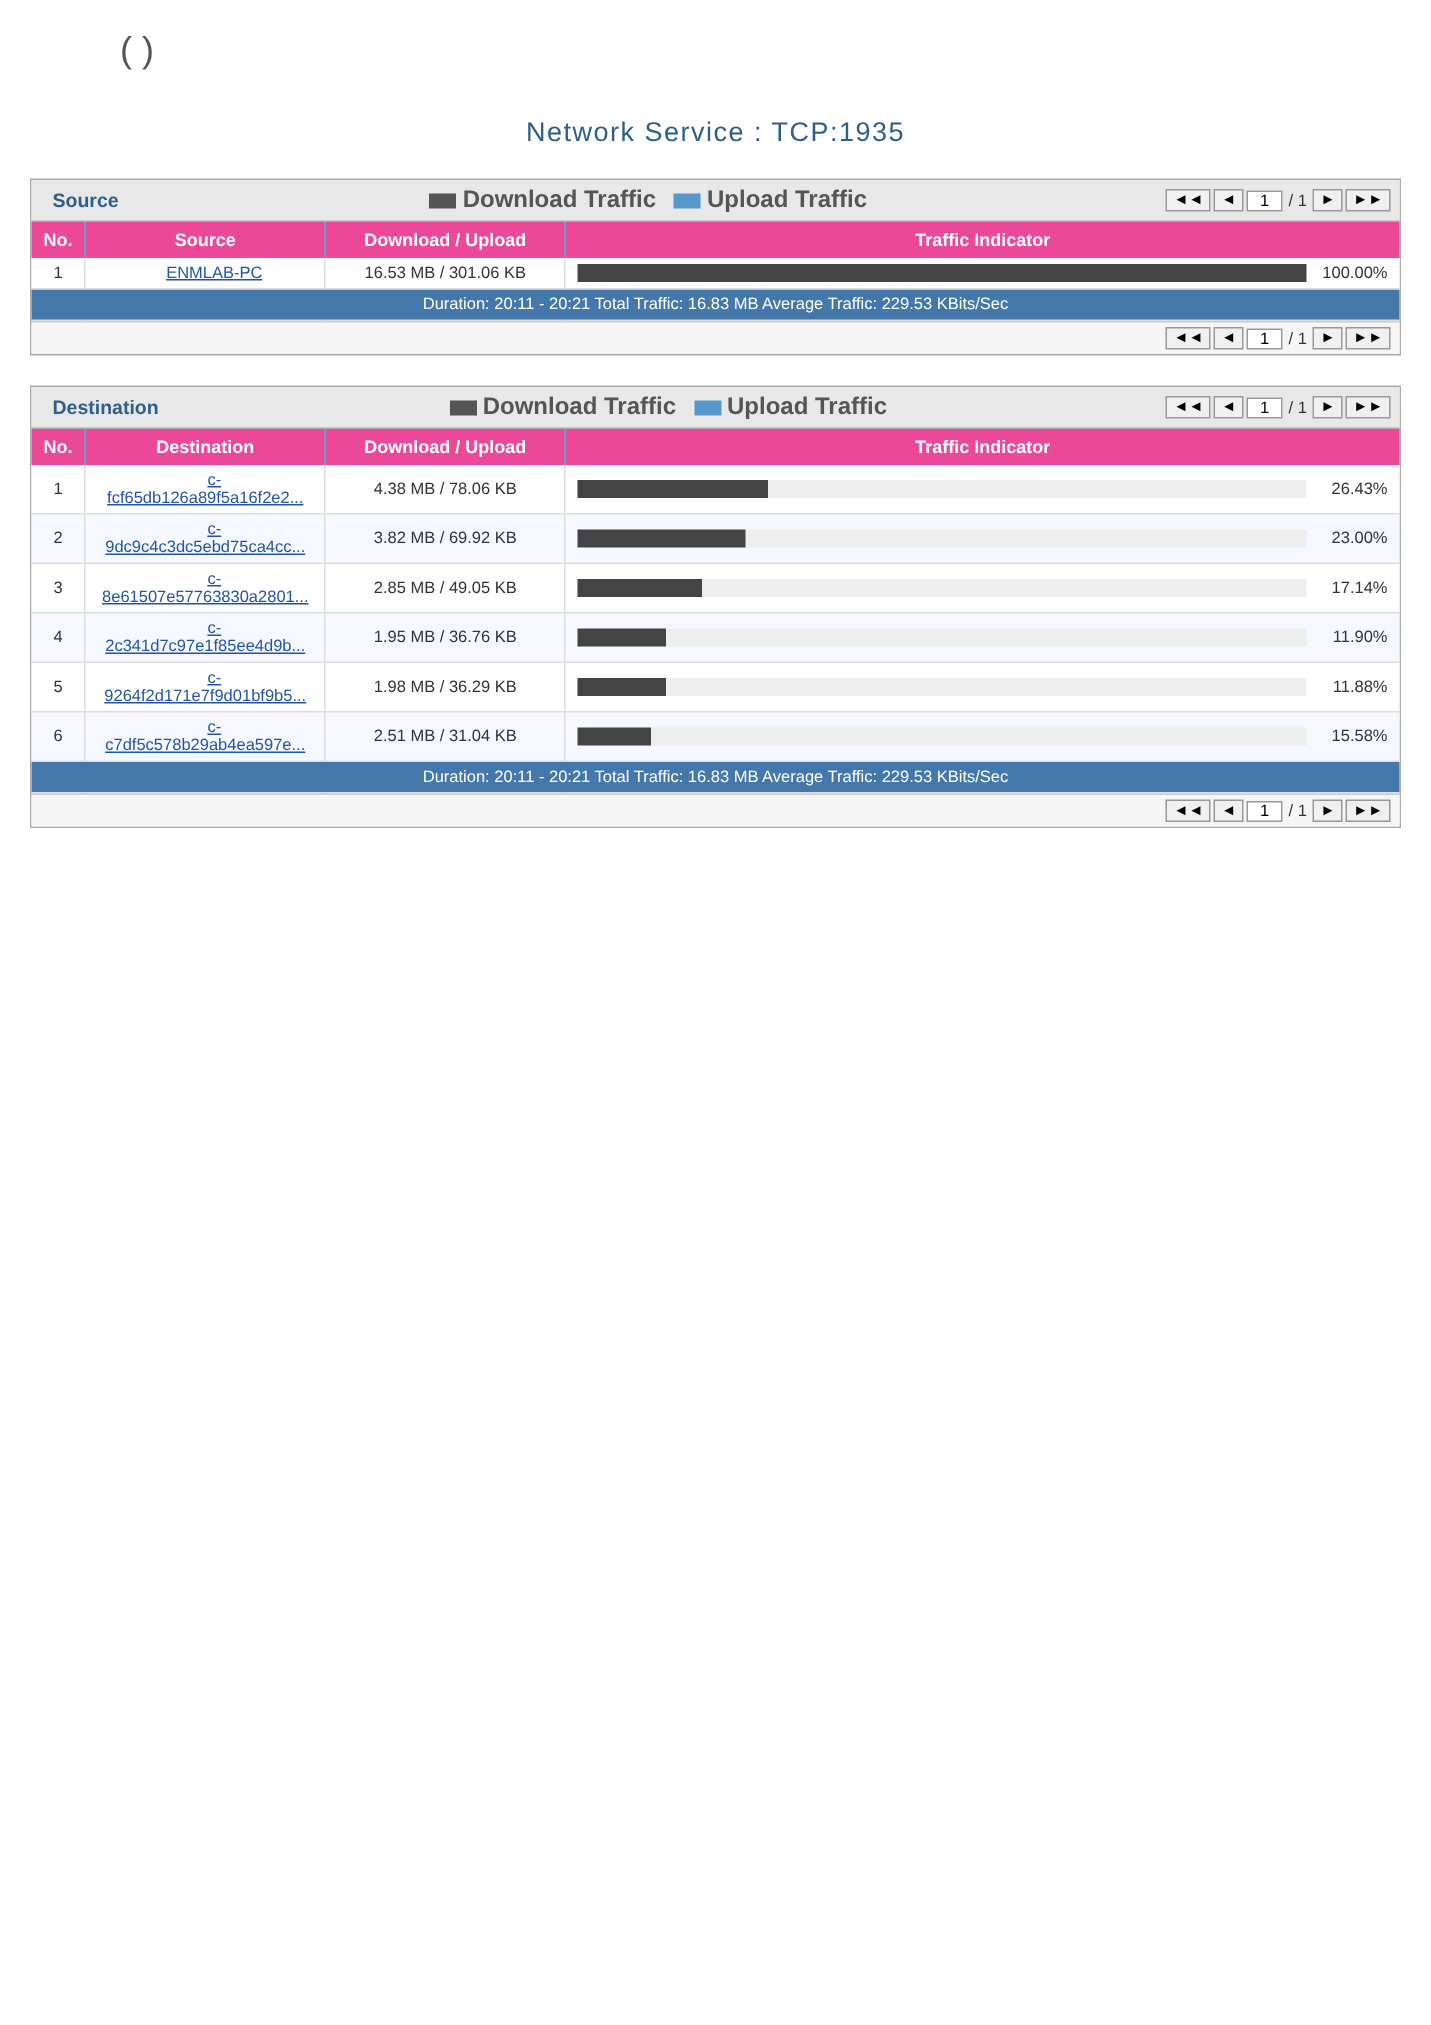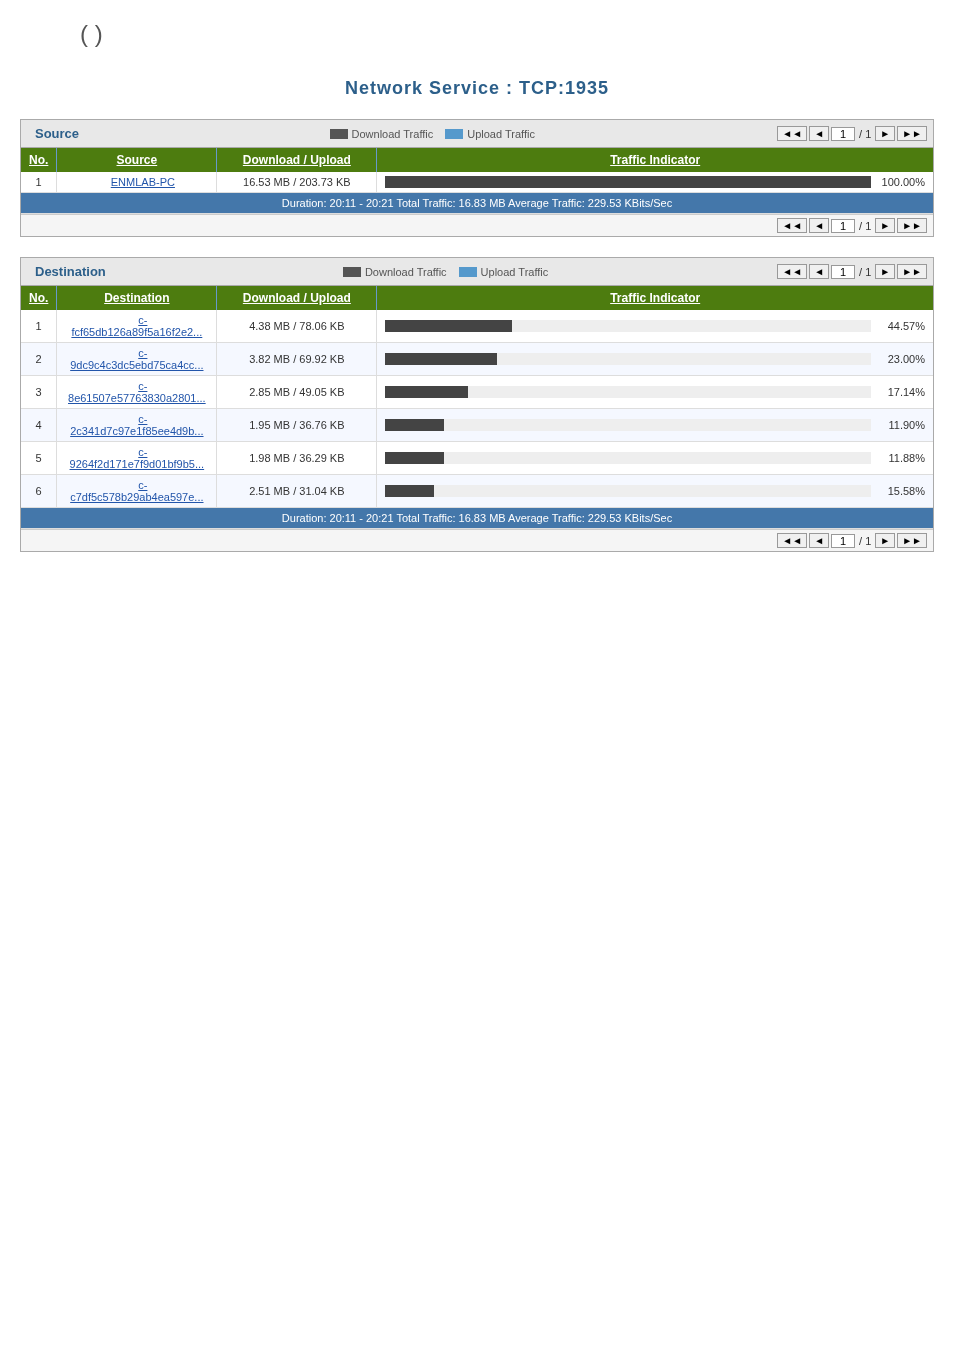--- a/index.html
+++ b/index.html
@@ -14,21 +14,21 @@
     }
 
     .page-header {
       text-align: center;
       margin-bottom: 20px;
       margin-top: 30px;
     }
 
     .page-title {
       font-size: 18px;
-      font-weight: bold;
+      font-weight: normal;
       color: #2c5f8a;
       letter-spacing: 1px;
     }
 
     .brackets {
       font-size: 24px;
       color: #555;
       margin-bottom: 8px;
       margin-left: 60px;
       text-align: left;
@@ -56,22 +56,23 @@
       background: #e8e8e8;
       padding: 2px 8px;
       border-radius: 3px 3px 0 0;
       display: inline-block;
     }
 
     .traffic-legend {
       display: flex;
       align-items: center;
       gap: 12px;
-      font-size: 11px;
+      font-size: 16px;
       color: #555;
+      font-weight: bold;
     }
 
     .legend-item {
       display: flex;
       align-items: center;
       gap: 4px;
     }
 
     .legend-bar-dl {
       width: 18px;
@@ -107,23 +108,22 @@
       font-size: 11px;
       padding: 0 2px;
     }
 
     table {
       width: 100%;
       border-collapse: collapse;
     }
 
     thead tr {
-      background: #4d7c0f;
+      background: #ec4899;
       color: #fff;
-      text-decoration: underline;
     }
 
     thead th {
       padding: 5px 8px;
       text-align: center;
       font-weight: bold;
       font-size: 12px;
       border-right: 1px solid #6699cc;
     }
 
@@ -237,21 +237,21 @@
         <th class="no-col">No.</th>
         <th class="src-col">Source</th>
         <th class="dl-col">Download / Upload</th>
         <th class="indicator-col">Traffic Indicator</th>
       </tr>
     </thead>
     <tbody id="source-tbody">
     <tr>
     <td>1</td>
     <td><a class="source-link" href="#">ENMLAB-PC</a></td>
-    <td>16.53 MB / 203.73 KB</td>
+    <td>16.53 MB / 301.06 KB</td>
     <td>
       <div class="traffic-bar-container">
         <div class="bar-wrap">
           <div class="bar-dl" style="width:100%;"></div>
         </div>
         <span class="bar-pct">100.00%</span>
       </div>
     </td>
   </tr>
         <tr>
@@ -305,21 +305,21 @@
     <tbody id="dest-tbody">
     <tr>
     <td>1</td>
     <td><a class="source-link" href="#">c-fcf65db126a89f5a16f2e2...</a></td>
     <td>4.38 MB / 78.06 KB</td>
     <td>
       <div class="traffic-bar-container">
         <div class="bar-wrap">
           <div class="bar-dl" style="width:26%;max-width:100%;"></div>
         </div>
-        <span class="bar-pct">44.57%</span>
+        <span class="bar-pct">26.43%</span>
       </div>
     </td>
   </tr>
         <tr style="background: rgb(245, 248, 255);">
     <td>2</td>
     <td><a class="source-link" href="#">c-9dc9c4c3dc5ebd75ca4cc...</a></td>
     <td>3.82 MB / 69.92 KB</td>
     <td>
       <div class="traffic-bar-container">
         <div class="bar-wrap">

